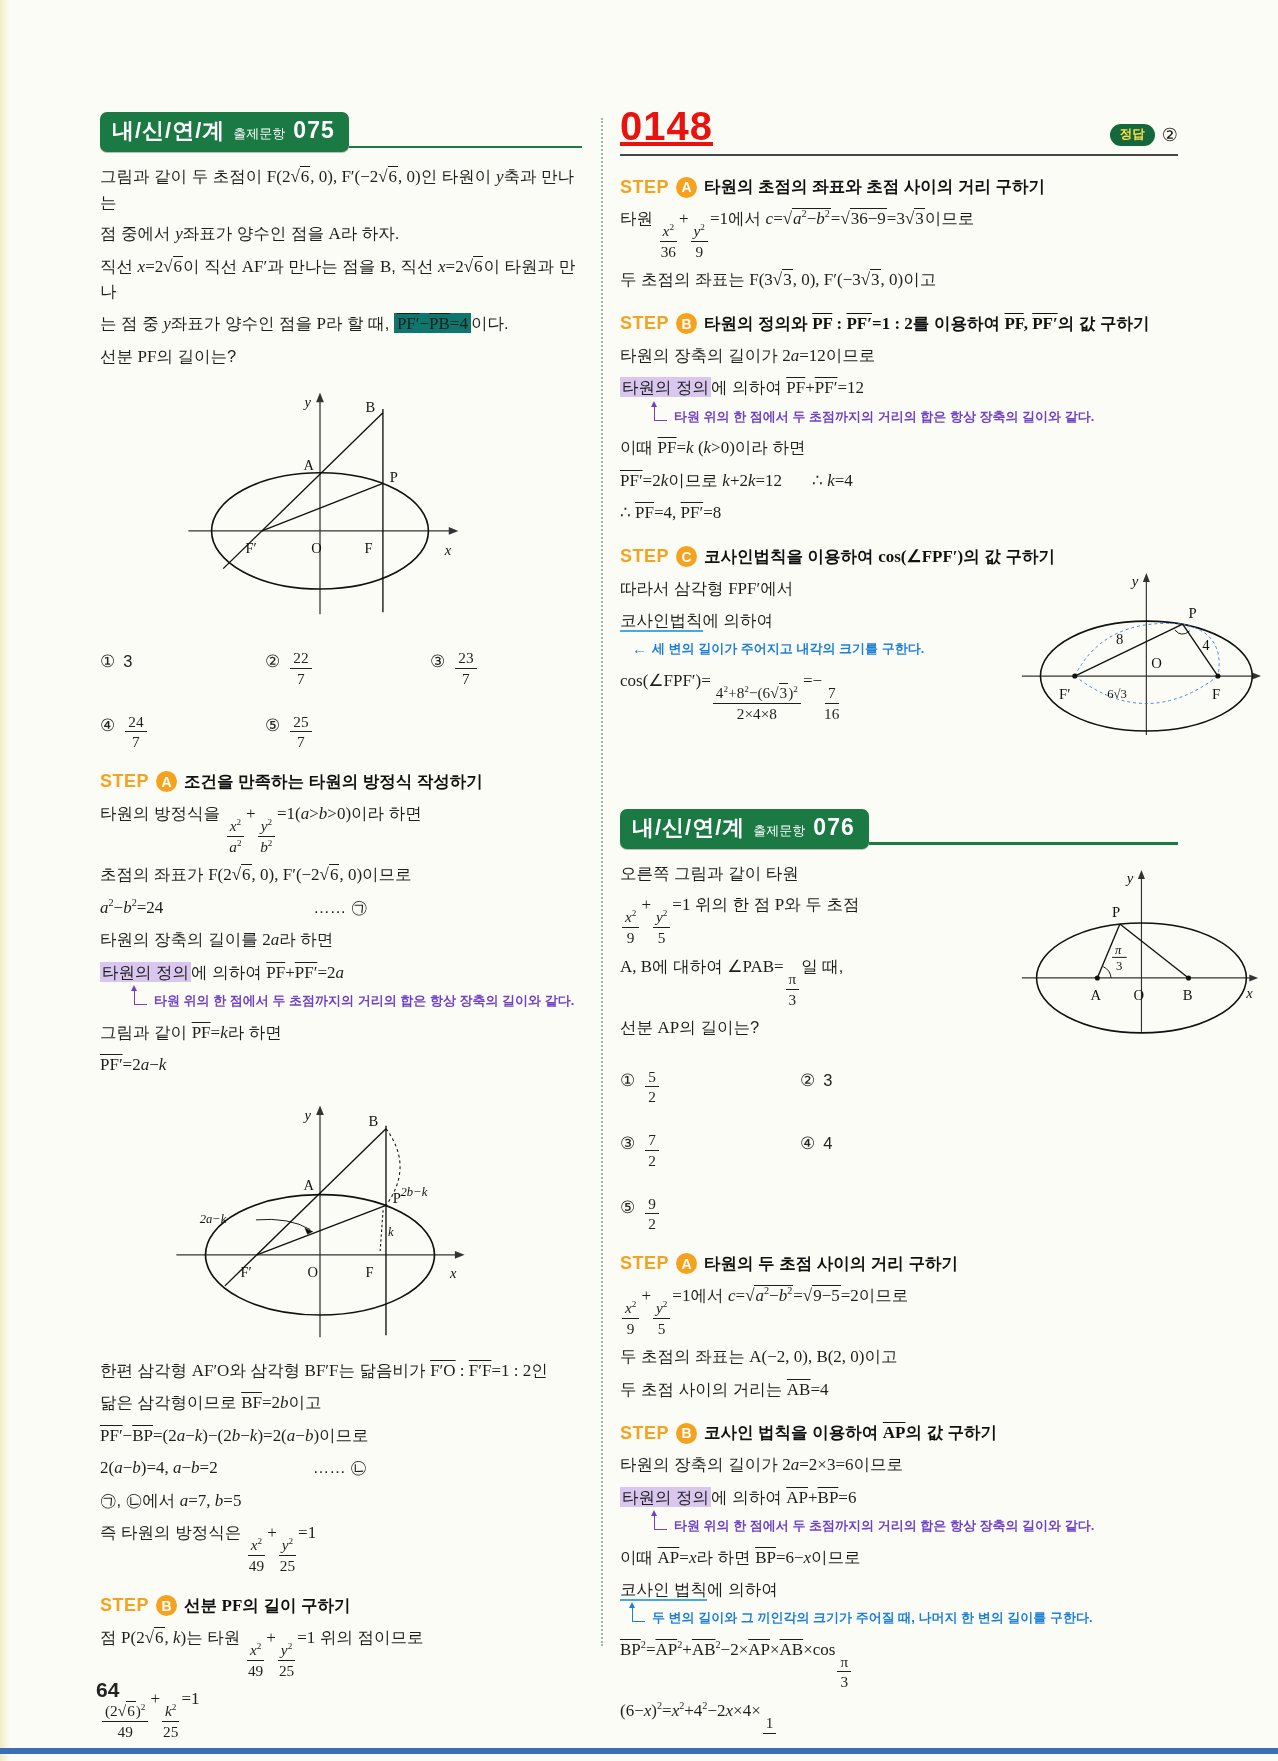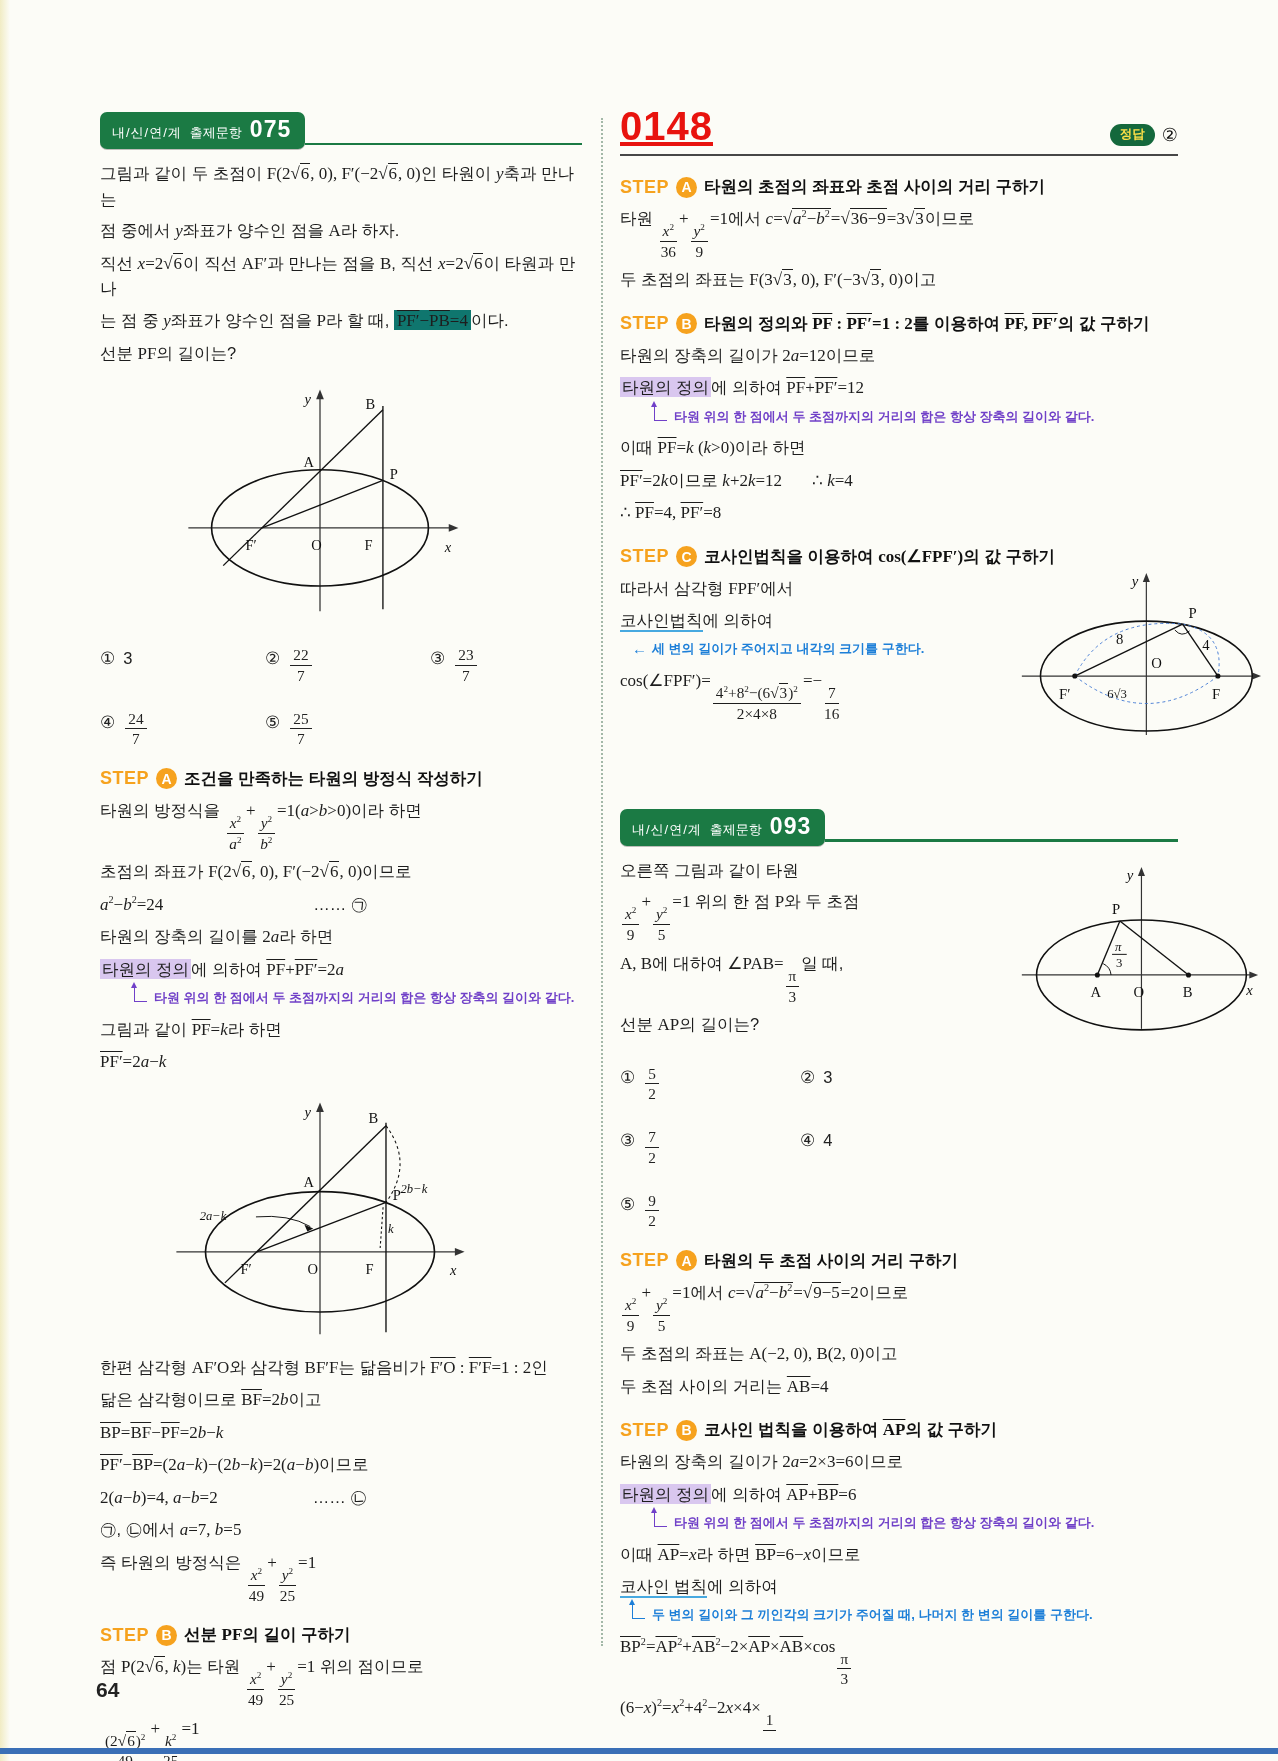--- a/index.html
+++ b/index.html
@@ -10,21 +10,21 @@
   .bottom-bar{position:absolute;left:0;right:0;top:1748px;height:6px;background:#3a6fb6;}
   .col-sep{position:absolute;left:601px;top:118px;height:1528px;border-left:2px dotted #a3b8a8;}
   .col{position:absolute;top:112px;}
   .col-left{left:100px;width:482px;}
   .col-right{left:620px;width:558px;top:106px;}
 
   
   .prob-head{display:flex;align-items:flex-end;margin-bottom:12px;}
   .prob-badge{background:#1b7a44;color:#fff;border-radius:7px;padding:4px 14px 6px 12px;
       display:inline-flex;align-items:baseline;gap:8px;box-shadow:0 1px 0 rgba(0,0,0,.25);white-space:nowrap;}
-  .pb-series{font-weight:400;font-size:13px;letter-spacing:1px;}
+  .pb-series{font-weight:700;font-size:22px;letter-spacing:1px;}
   .pb-cat{font-size:13px;}
   .pb-num{font-weight:800;font-size:23px;letter-spacing:1px;}
   .prob-rule{flex:1;height:2.5px;background:#1b7a44;margin-bottom:4px;}
 
   
   .qhead{display:flex;align-items:flex-end;justify-content:space-between;}
   .qnum{color:#e8130e;font-size:40px;font-weight:900;line-height:1;letter-spacing:1px;text-decoration:underline;}
   .q-rule{height:2px;background:#474747;margin-top:8px;margin-bottom:6px;}
 
   
@@ -219,21 +219,20 @@
         <text x="143" y="108">A</text>
         <text x="235" y="122">P</text>
         <text x="78" y="198">F′</text>
         <text x="147" y="198">O</text>
         <text x="207" y="198">F</text>
       </svg>
     </div>
 
     <div class="tl">한편 삼각형 <span class="m">AF′O</span>와 삼각형 <span class="m">BF′F</span>는 닮음비가 <span class="m"><span class="ov">F′O</span> : <span class="ov">F′F</span>=1 : 2</span>인</div>
     <div class="tl">닮은 삼각형이므로 <span class="m"><span class="ov">BF</span>=2<i>b</i></span>이고</div>
-    <div class="tl"><span class="m"><span class="ov">BP</span>=<span class="ov">BF</span>−<span class="ov">PF</span>=2<i>b</i>−<i>k</i></span></div>
     <div class="tl"><span class="m"><span class="ov">PF′</span>−<span class="ov">BP</span>=(2<i>a</i>−<i>k</i>)−(2<i>b</i>−<i>k</i>)=2(<i>a</i>−<i>b</i>)</span>이므로</div>
     <div class="tl"><span class="m">2(<i>a</i>−<i>b</i>)=4, <i>a</i>−<i>b</i>=2</span><span class="sp2"></span>…… ㉡</div>
     <div class="tl">㉠, ㉡에서 <span class="m"><i>a</i>=7, <i>b</i>=5</span></div>
     <div class="tl">즉 타원의 방정식은 <span class="m"><span class="fr">
             <span class="n"><i>x</i><sup>2</sup></span>
             <span class="d">49</span>
           </span>+<span class="fr">
             <span class="n"><i>y</i><sup>2</sup></span>
             <span class="d">25</span>
           </span>=1</span></div>
@@ -346,21 +345,21 @@
           <text class="sm" x="95" y="132">6√3</text>
           <text x="202" y="133">F</text>
         </svg>
       </div>
     </div>
 
     <div class="prob-head gap076">
       <div class="prob-badge">
         <span class="pb-series">내/신/연/계</span>
         <span class="pb-cat">출제문항</span>
-        <span class="pb-num">093</span>
+        <span class="pb-num">076</span>
       </div>
       <div class="prob-rule"></div>
     </div>
 
     <div class="p076">
       <div class="p076-text">
         <div class="tl">오른쪽 그림과 같이 타원</div>
         <div class="tl"><span class="m"><span class="fr">
                 <span class="n"><i>x</i><sup>2</sup></span>
                 <span class="d">9</span>

